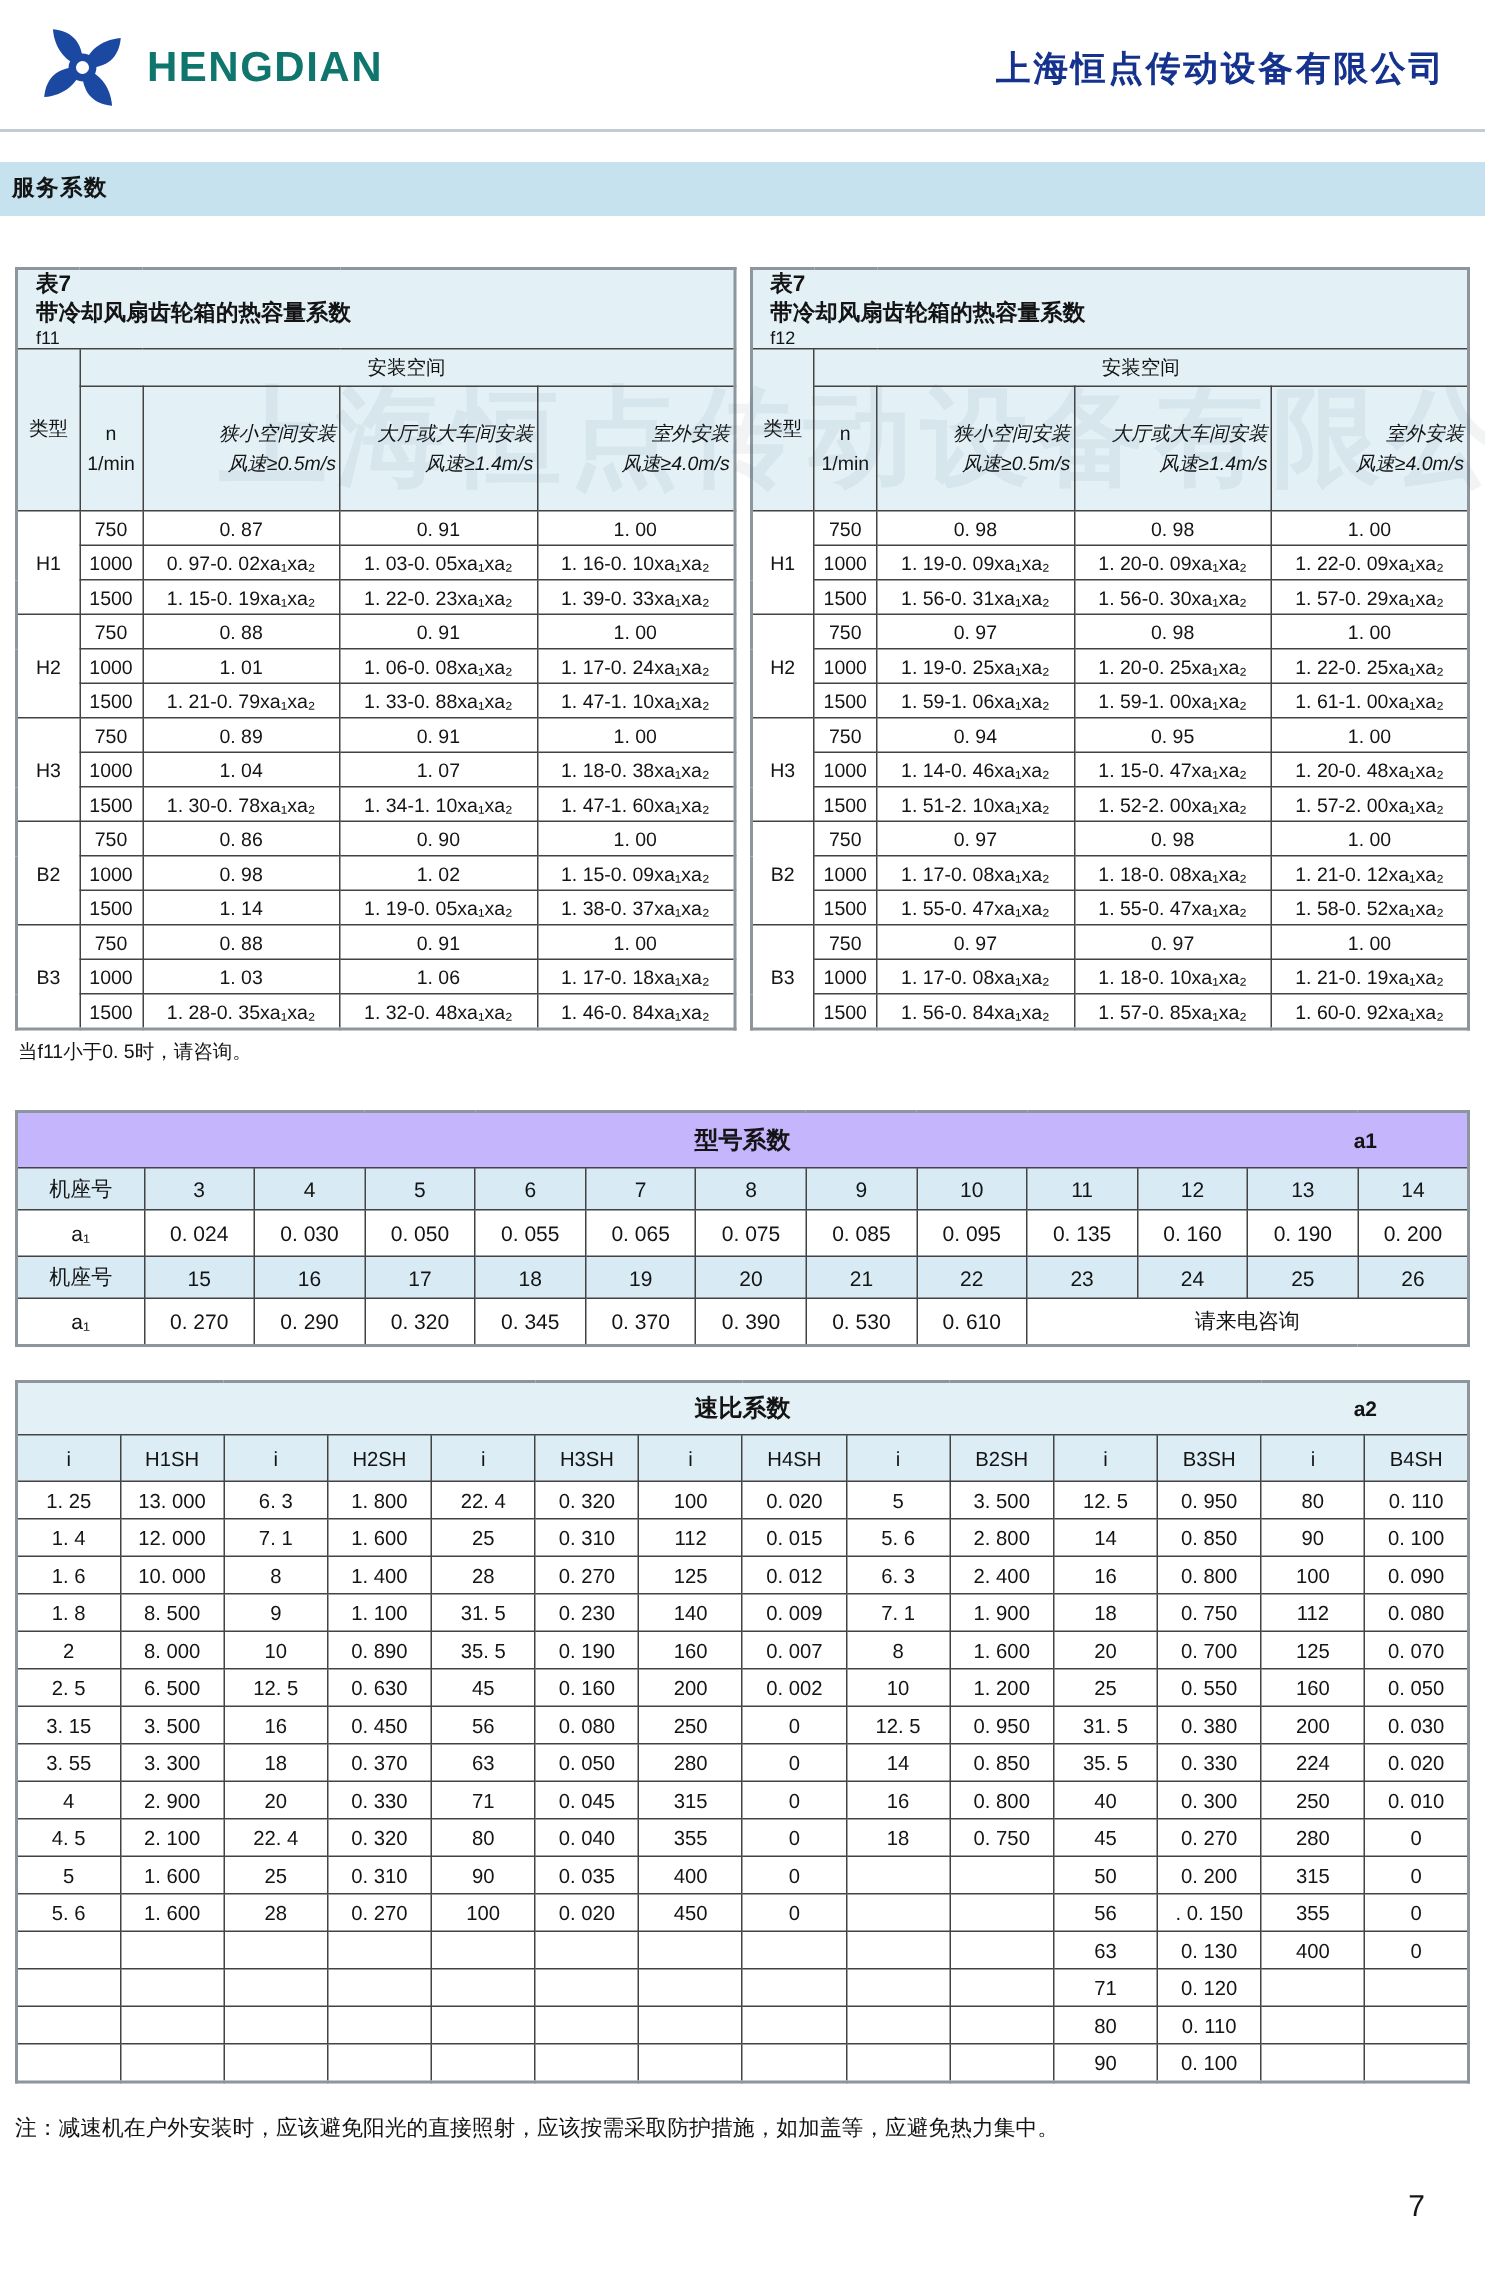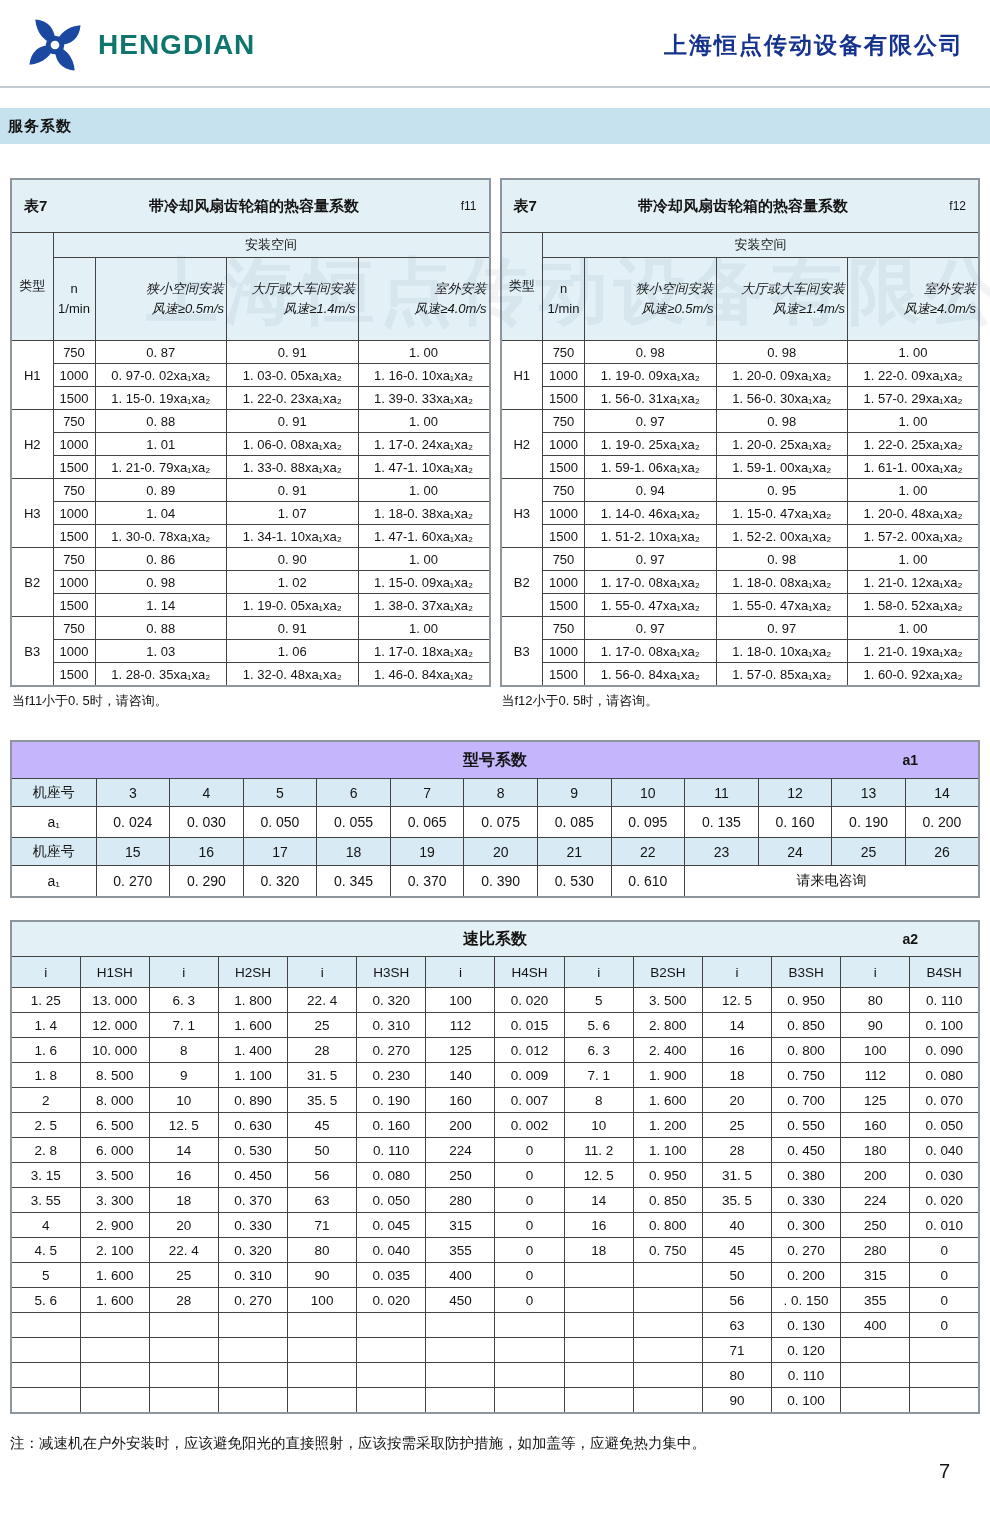--- a/index.html
+++ b/index.html
@@ -23,21 +23,21 @@
   }
   
   table{border-collapse:collapse;width:100%;table-layout:fixed;background:#fff;}
   td{border:1px solid #434343;text-align:center;vertical-align:middle;padding:0 2px;}
   .outer{border:2px solid #8d969c;}
   
   .f-row{display:flex;gap:9px;margin:34px 10px 0 10px;}
   .f-col{flex:1;min-width:0;}
   .f-table td{font-size:13px;}
   .title-cell{height:52px;background:#e3f1f7;}
-  .title-flex{display:flex;align-items:center;justify-content:space-between;padding:0 10px;}
+  .title-flex{display:flex;align-items:flex-start;justify-content:space-between;padding:0 10px;flex-direction:column;}
   .t-no{font-weight:bold;font-size:15px;}
   .t-title{font-weight:bold;font-size:15px;}
   .t-code{font-size:12px;}
   .span-cell{height:24px;background:#e3f1f7;font-size:13px;}
   .colhead{height:82px;background:#e3f1f7;font-size:13px;line-height:1.55;}
   .colhead.install{text-align:right;padding-left:24px;font-style:italic;}
   .type-cell{background:#fff;font-size:13px;}
   .f-table tbody td{height:22px;}
   .f-note{font-size:13px;margin:5px 0 0 2px;text-align:left;}
   
@@ -365,21 +365,20 @@
             <td>1. 21-0. 19xa₁xa₂</td>
           </tr>
           <tr>
             <td>1500</td>
             <td>1. 56-0. 84xa₁xa₂</td>
             <td>1. 57-0. 85xa₁xa₂</td>
             <td>1. 60-0. 92xa₁xa₂</td>
           </tr>
         </tbody>
     </table>
-    <div class="f-note">当f12小于0. 5时，请咨询。</div>
   </div>
 </div>
 
 <div class="model-wrap">
   <table class="model-table outer">
     <colgroup>
         <col style="width:85px">
       </colgroup>
     <thead>
       <tr>
@@ -574,36 +573,20 @@
           <td>200</td>
           <td>0. 002</td>
           <td>10</td>
           <td>1. 200</td>
           <td>25</td>
           <td>0. 550</td>
           <td>160</td>
           <td>0. 050</td>
         </tr>
         <tr>
-          <td>2. 8</td>
-          <td>6. 000</td>
-          <td>14</td>
-          <td>0. 530</td>
-          <td>50</td>
-          <td>0. 110</td>
-          <td>224</td>
-          <td>0</td>
-          <td>11. 2</td>
-          <td>1. 100</td>
-          <td>28</td>
-          <td>0. 450</td>
-          <td>180</td>
-          <td>0. 040</td>
-        </tr>
-        <tr>
           <td>3. 15</td>
           <td>3. 500</td>
           <td>16</td>
           <td>0. 450</td>
           <td>56</td>
           <td>0. 080</td>
           <td>250</td>
           <td>0</td>
           <td>12. 5</td>
           <td>0. 950</td>

